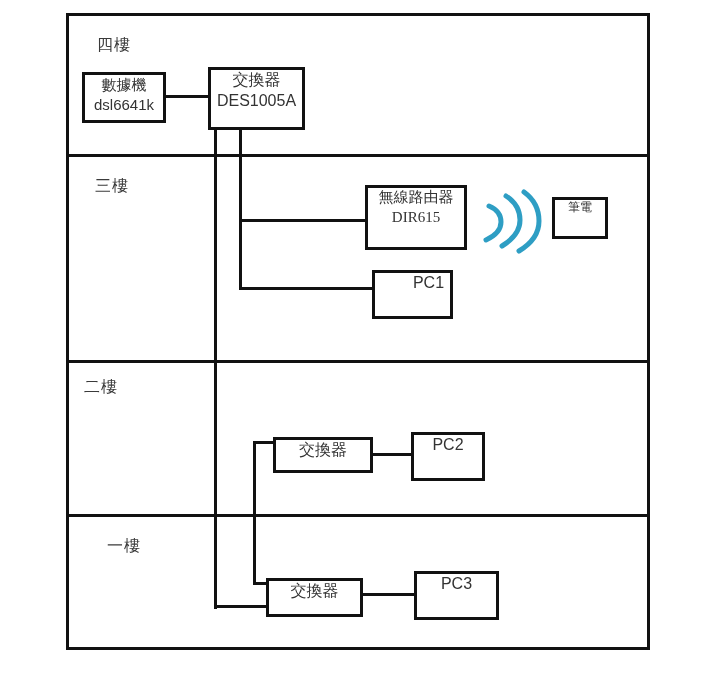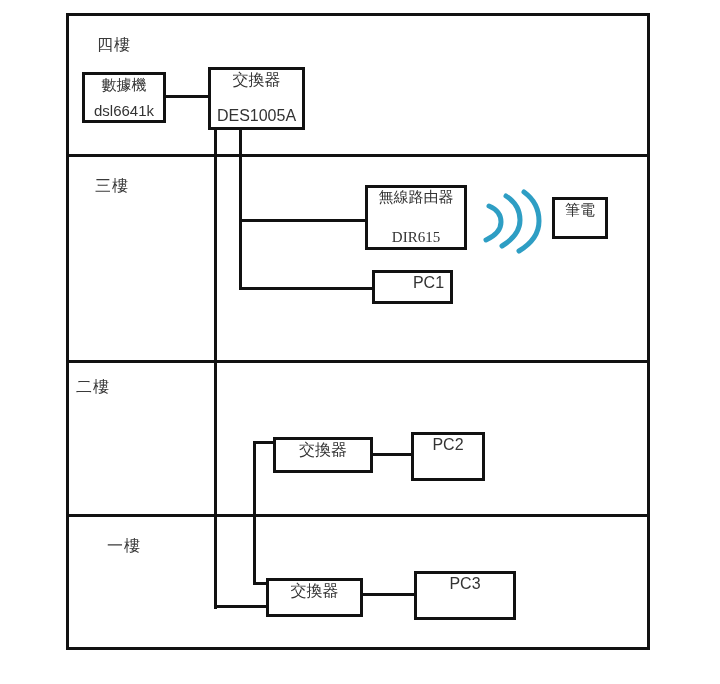--- a/index.html
+++ b/index.html
@@ -20,40 +20,40 @@
     position: absolute;
     font-size: 16px; color: #3a3a3a;
     letter-spacing: 1px;
     white-space: nowrap;
   }
   .box {
     position: absolute;
     border: 3px solid #111; box-sizing: border-box;
     background: #ffffff;
     display: flex; flex-direction: column;
-    align-items: center; justify-content: space-between;
+    align-items: center; justify-content: flex-start;
     font-size: 16px; line-height: 1.3; color: #333;
     text-align: center; white-space: nowrap;
   }
   .box .ln { display: block; }
   .wifi-svg { position: absolute; left: 480px; top: 185px; }
 </style>
 </head>
 <body>
 
 <div class="canvas">
 
   <div class="outer"></div>
   <div class="hline" style="left:66px; top:154px; width:584px; height:3px;"></div>
   <div class="hline" style="left:66px; top:360px; width:584px; height:3px;"></div>
   <div class="hline" style="left:66px; top:514px; width:584px; height:3px;"></div>
 
   <div class="floor-label" style="left:97px; top:35px;">四樓</div>
   <div class="floor-label" style="left:95px; top:176px;">三樓</div>
-  <div class="floor-label" style="left:76px; top:377px;">二樓</div>
+  <div class="floor-label" style="left:84px; top:377px;">二樓</div>
   <div class="floor-label" style="left:87px; top:536px;margin-left:20px;">一樓</div>
 
   <div class="hline" style="left:166px; top:95px;  width:42px;  height:3px;"></div>
   <div class="vline" style="left:214px; top:130px; width:3px;   height:479px;"></div>
   <div class="hline" style="left:214px; top:605px; width:55px;  height:3px;"></div>
   <div class="vline" style="left:239px; top:130px; width:3px;   height:160px;"></div>
   <div class="hline" style="left:239px; top:219px; width:129px; height:3px;"></div>
   <div class="hline" style="left:239px; top:287px; width:136px; height:3px;"></div>
   <div class="vline" style="left:253px; top:441px; width:3px;   height:144px;"></div>
   <div class="hline" style="left:253px; top:441px; width:23px;  height:3px;"></div>
@@ -69,41 +69,41 @@
   <div class="box" style="left:208px; top:67px; width:97px; height:63px;">
     <span class="ln">交換器</span>
     <span class="ln">DES1005A</span>
   </div>
 
   <div class="box" style="left:365px; top:185px; width:102px; height:65px; font-size:15px;font-family:Liberation Serif, serif;">
     <span class="ln">無線路由器</span>
     <span class="ln">DIR615</span>
   </div>
 
-  <div class="box" style="left:552px; top:197px; width:56px; height:42px; font-size:15px;">
+  <div class="box" style="left:552px; top:197px; width:56px; height:42px; font-size:12px;">
     <span class="ln">筆電</span>
   </div>
 
-  <div class="box" style="left:372px; top:270px; width:81px; height:34px;padding-left:32px;">
+  <div class="box" style="left:372px; top:270px; width:81px; height:49px;padding-left:32px;">
     <span class="ln">PC1</span>
   </div>
 
   <div class="box" style="left:273px; top:437px; width:100px; height:36px;">
     <span class="ln">交換器</span>
   </div>
 
   <div class="box" style="left:411px; top:432px; width:74px; height:49px;">
     <span class="ln">PC2</span>
   </div>
 
   <div class="box" style="left:266px; top:578px; width:97px; height:39px;">
     <span class="ln">交換器</span>
   </div>
 
-  <div class="box" style="left:414px; top:571px; width:102px; height:49px;">
+  <div class="box" style="left:414px; top:571px; width:85px; height:49px;">
     <span class="ln">PC3</span>
   </div>
 
   <svg class="wifi-svg" width="70" height="72" viewBox="480 185 70 72">
     <g fill="none" stroke-width="5" stroke-linecap="round" stroke-linejoin="round">
       <path d="M 489 206 Q 501 211 501 222 Q 501 233 486 240" stroke="#2E9EC4"></path>
       <path d="M 506 196 Q 520 205 520 220 Q 520 235 502 246" stroke="#2E9EC4"></path>
       <path d="M 524 192 Q 539 203 539 221 Q 539 239 519 251" stroke="#2E9EC4"></path>
     </g>
   </svg>

